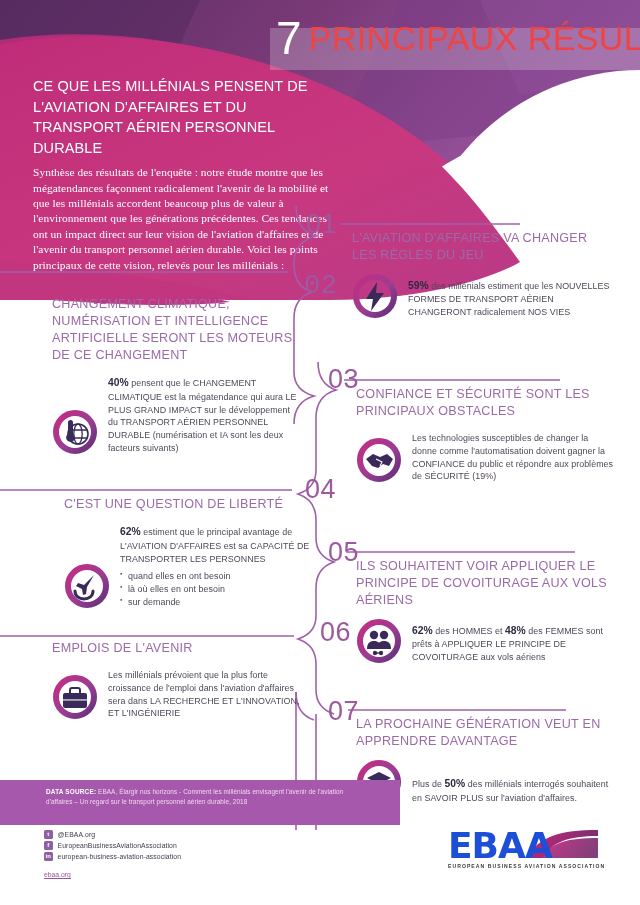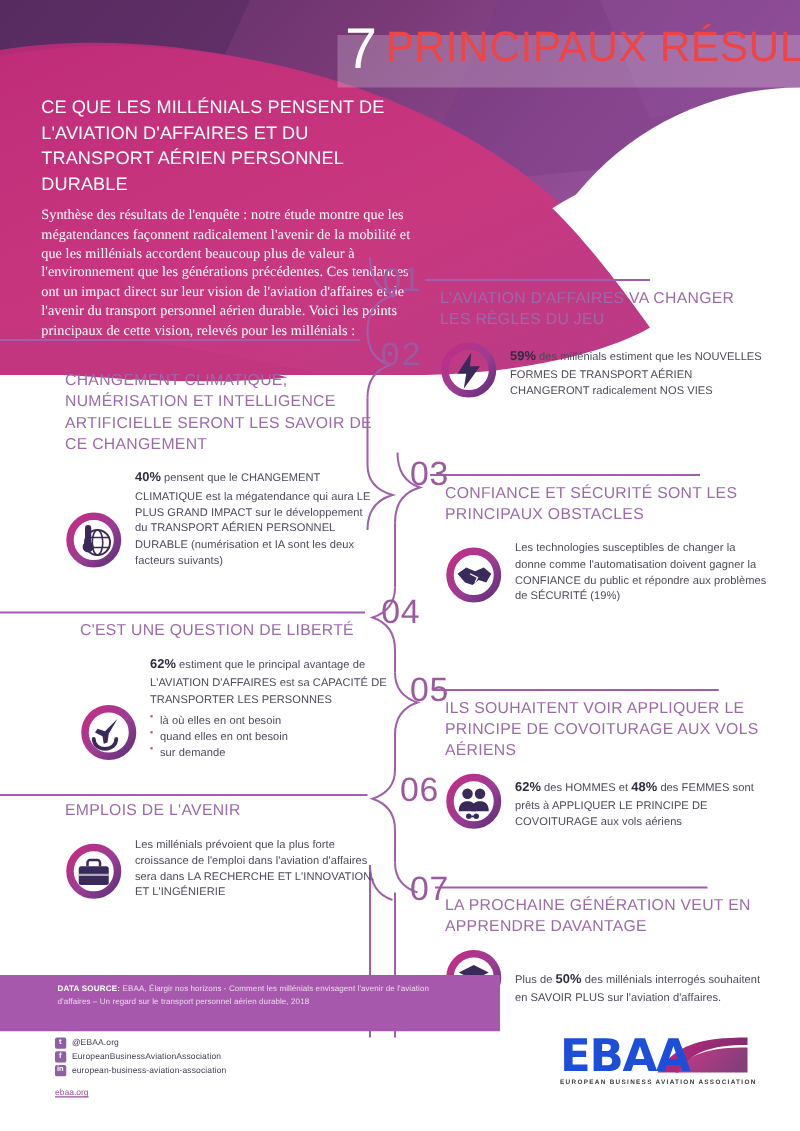--- a/index.html
+++ b/index.html
@@ -250,21 +250,21 @@
         <svg width="46" height="46" viewBox="0 0 46 46">
           <circle cx="23" cy="23" r="19" fill="none" stroke="url(#gRing)" stroke-width="6"></circle>
           <polygon points="25,9 14,26 21,26 19,38 32,20 24,20" fill="#3a2a5a"></polygon>
         </svg>
       </div>
       <div class="item-text"><span class="stat">59%</span> des millénials estiment que les NOUVELLES FORMES DE TRANSPORT AÉRIEN CHANGERONT radicalement NOS VIES</div>
     </div>
   </div>
 
   <div class="item" style="left:52px; top:296px; width:250px;">
-    <div class="item-title">CHANGEMENT CLIMATIQUE, NUMÉRISATION ET INTELLIGENCE ARTIFICIELLE SERONT LES SAVOIR DE CE CHANGEMENT</div>
+    <div class="item-title">CHANGEMENT CLIMATIQUE, NUMÉRISATION ET INTELLIGENCE ARTIFICIELLE SERONT LES MOTEURS DE CE CHANGEMENT</div>
     <div class="item-body">
       <div class="icon-wrap">
         <svg width="46" height="46" viewBox="0 0 46 46">
           <circle cx="23" cy="23" r="19" fill="none" stroke="url(#gRing)" stroke-width="6"></circle>
           <circle cx="26" cy="25" r="10" fill="none" stroke="#3a2a5a" stroke-width="1.6"></circle>
           <ellipse cx="26" cy="25" rx="4.2" ry="10" fill="none" stroke="#3a2a5a" stroke-width="1.3"></ellipse>
           <path d="M16.5,21 H35.5 M16.5,29 H35.5" stroke="#3a2a5a" stroke-width="1.3"></path>
           <rect x="16" y="11" width="5" height="16" rx="2.5" fill="#3a2a5a"></rect>
           <circle cx="18.5" cy="28.5" r="4.4" fill="#3a2a5a"></circle>
         </svg>
@@ -293,22 +293,22 @@
       <div class="icon-wrap">
         <svg width="46" height="46" viewBox="0 0 46 46">
           <circle cx="23" cy="23" r="19" fill="none" stroke="url(#gRing)" stroke-width="6"></circle>
           <path d="M30,12 L20,22 L14,20 L12,23 L18,26 L19,32 L22,31 L23,24 Z" fill="#3a2a5a"></path>
           <path d="M11,28 C11,33 15,36 20,36 C25,36 29,33 29,28" fill="none" stroke="#3a2a5a" stroke-width="3" stroke-linecap="round"></path>
         </svg>
       </div>
       <div>
         <div class="item-text"><span class="stat">62%</span> estiment que le principal avantage de L'AVIATION D'AFFAIRES est sa CAPACITÉ DE TRANSPORTER LES PERSONNES</div>
         <ul class="bullets item-text">
+            <li>quand elles en ont besoin</li>
             <li>là où elles en ont besoin</li>
-            <li>quand elles en ont besoin</li>
             <li>sur demande</li>
           </ul>
       </div>
     </div>
   </div>
 
   <div class="item" style="left:356px; top:558px; width:262px;">
     <div class="item-title">ILS SOUHAITENT VOIR APPLIQUER LE PRINCIPE DE COVOITURAGE AUX VOLS AÉRIENS</div>
     <div class="item-body">
       <div class="icon-wrap">

